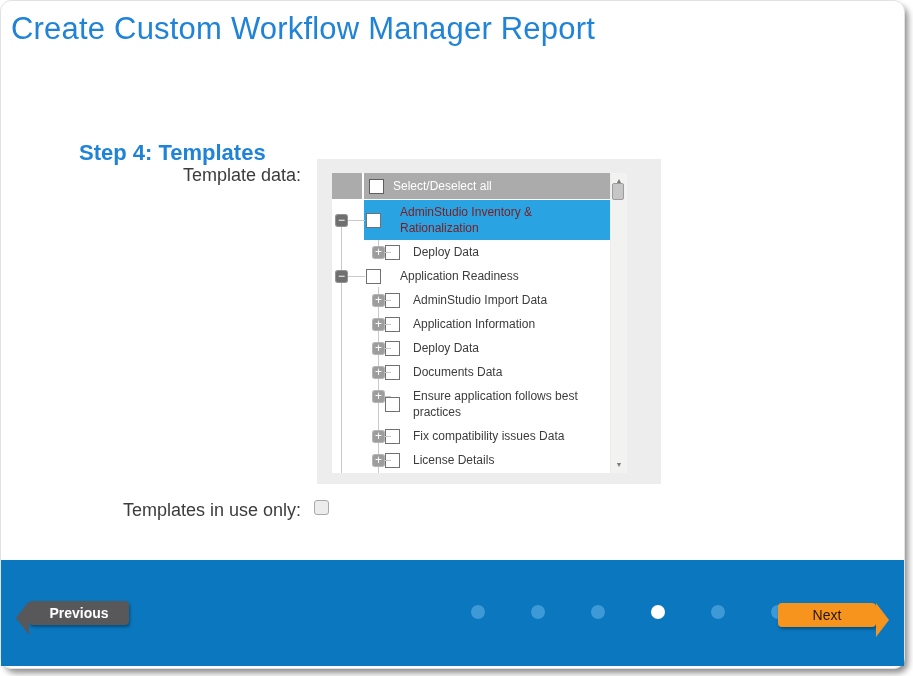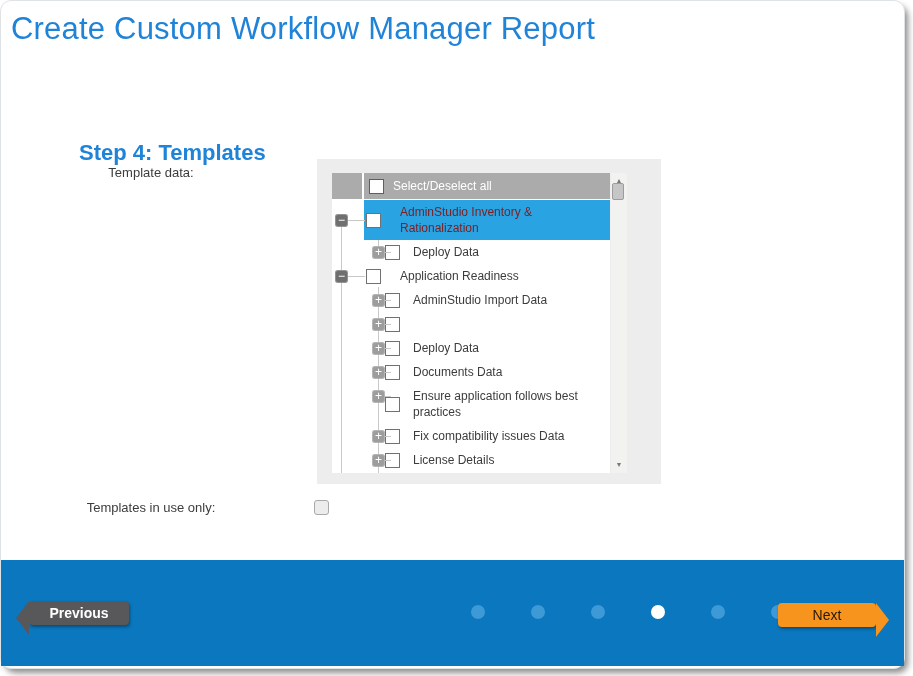--- a/index.html
+++ b/index.html
@@ -4,21 +4,21 @@
 <style>
   html,body{margin:0;padding:0;background:#fff;}
   body{width:913px;height:676px;position:relative;font-family:"Liberation Sans",sans-serif;overflow:hidden;}
   .window{position:absolute;left:0;top:0;width:903px;height:667px;background:#fff;
     border:1px solid #dfe3e6;border-radius:11px;box-shadow:4px 5px 6px -1px rgba(0,0,0,0.45);}
   
   .page-title{position:absolute;left:10px;top:10px;font-size:31px;font-weight:300;
     color:var(--title-blue);letter-spacing:0.2px;white-space:nowrap;}
   .step-heading{position:absolute;left:78px;top:95px;font-size:22px;font-weight:700;color:var(--title-blue);margin-top:44px;}
   
-  .form-label{position:absolute;left:0;width:300px;text-align:center;font-size:13px;color:#3c3c3c;}
+  .form-label{position:absolute;left:0;width:300px;text-align:right;font-size:18px;color:#3c3c3c;}
   .lbl-template{top:164px;}
   .lbl-inuse{top:499px;}
   .plain-checkbox{position:absolute;left:313px;top:499px;width:15px;height:15px;box-sizing:border-box;
     background:#ececec;border:1px solid #a9a9a9;border-radius:3px;}
   
   .tree-container{position:absolute;left:316px;top:158px;width:344px;height:325px;background:#ededed;}
   .tree-list{position:absolute;left:15px;top:14px;width:278px;height:300px;background:#fff;overflow:hidden;}
   .tree-line{position:absolute;width:1px;background:#c9c9c9;z-index:0;}
   #vline-root{left:9px;top:46px;bottom:0;}
   #vline-child-a{left:46px;top:66px;height:12px;}
@@ -125,20 +125,21 @@
             <span class="expander expand">+</span>
             <span class="tree-checkbox"></span>
             <span class="tree-label">AdminStudio Import Data</span>
           </div>
         </div>
         <div class="tree-row lvl1">
           <div class="gutter"></div>
           <div class="row-content">
             <span class="expander expand">+</span>
             <span class="tree-checkbox"></span>
+            <span class="tree-label">Application Information</span>
           </div>
         </div>
         <div class="tree-row lvl1">
           <div class="gutter"></div>
           <div class="row-content">
             <span class="expander expand">+</span>
             <span class="tree-checkbox"></span>
             <span class="tree-label">Deploy Data</span>
           </div>
         </div>

